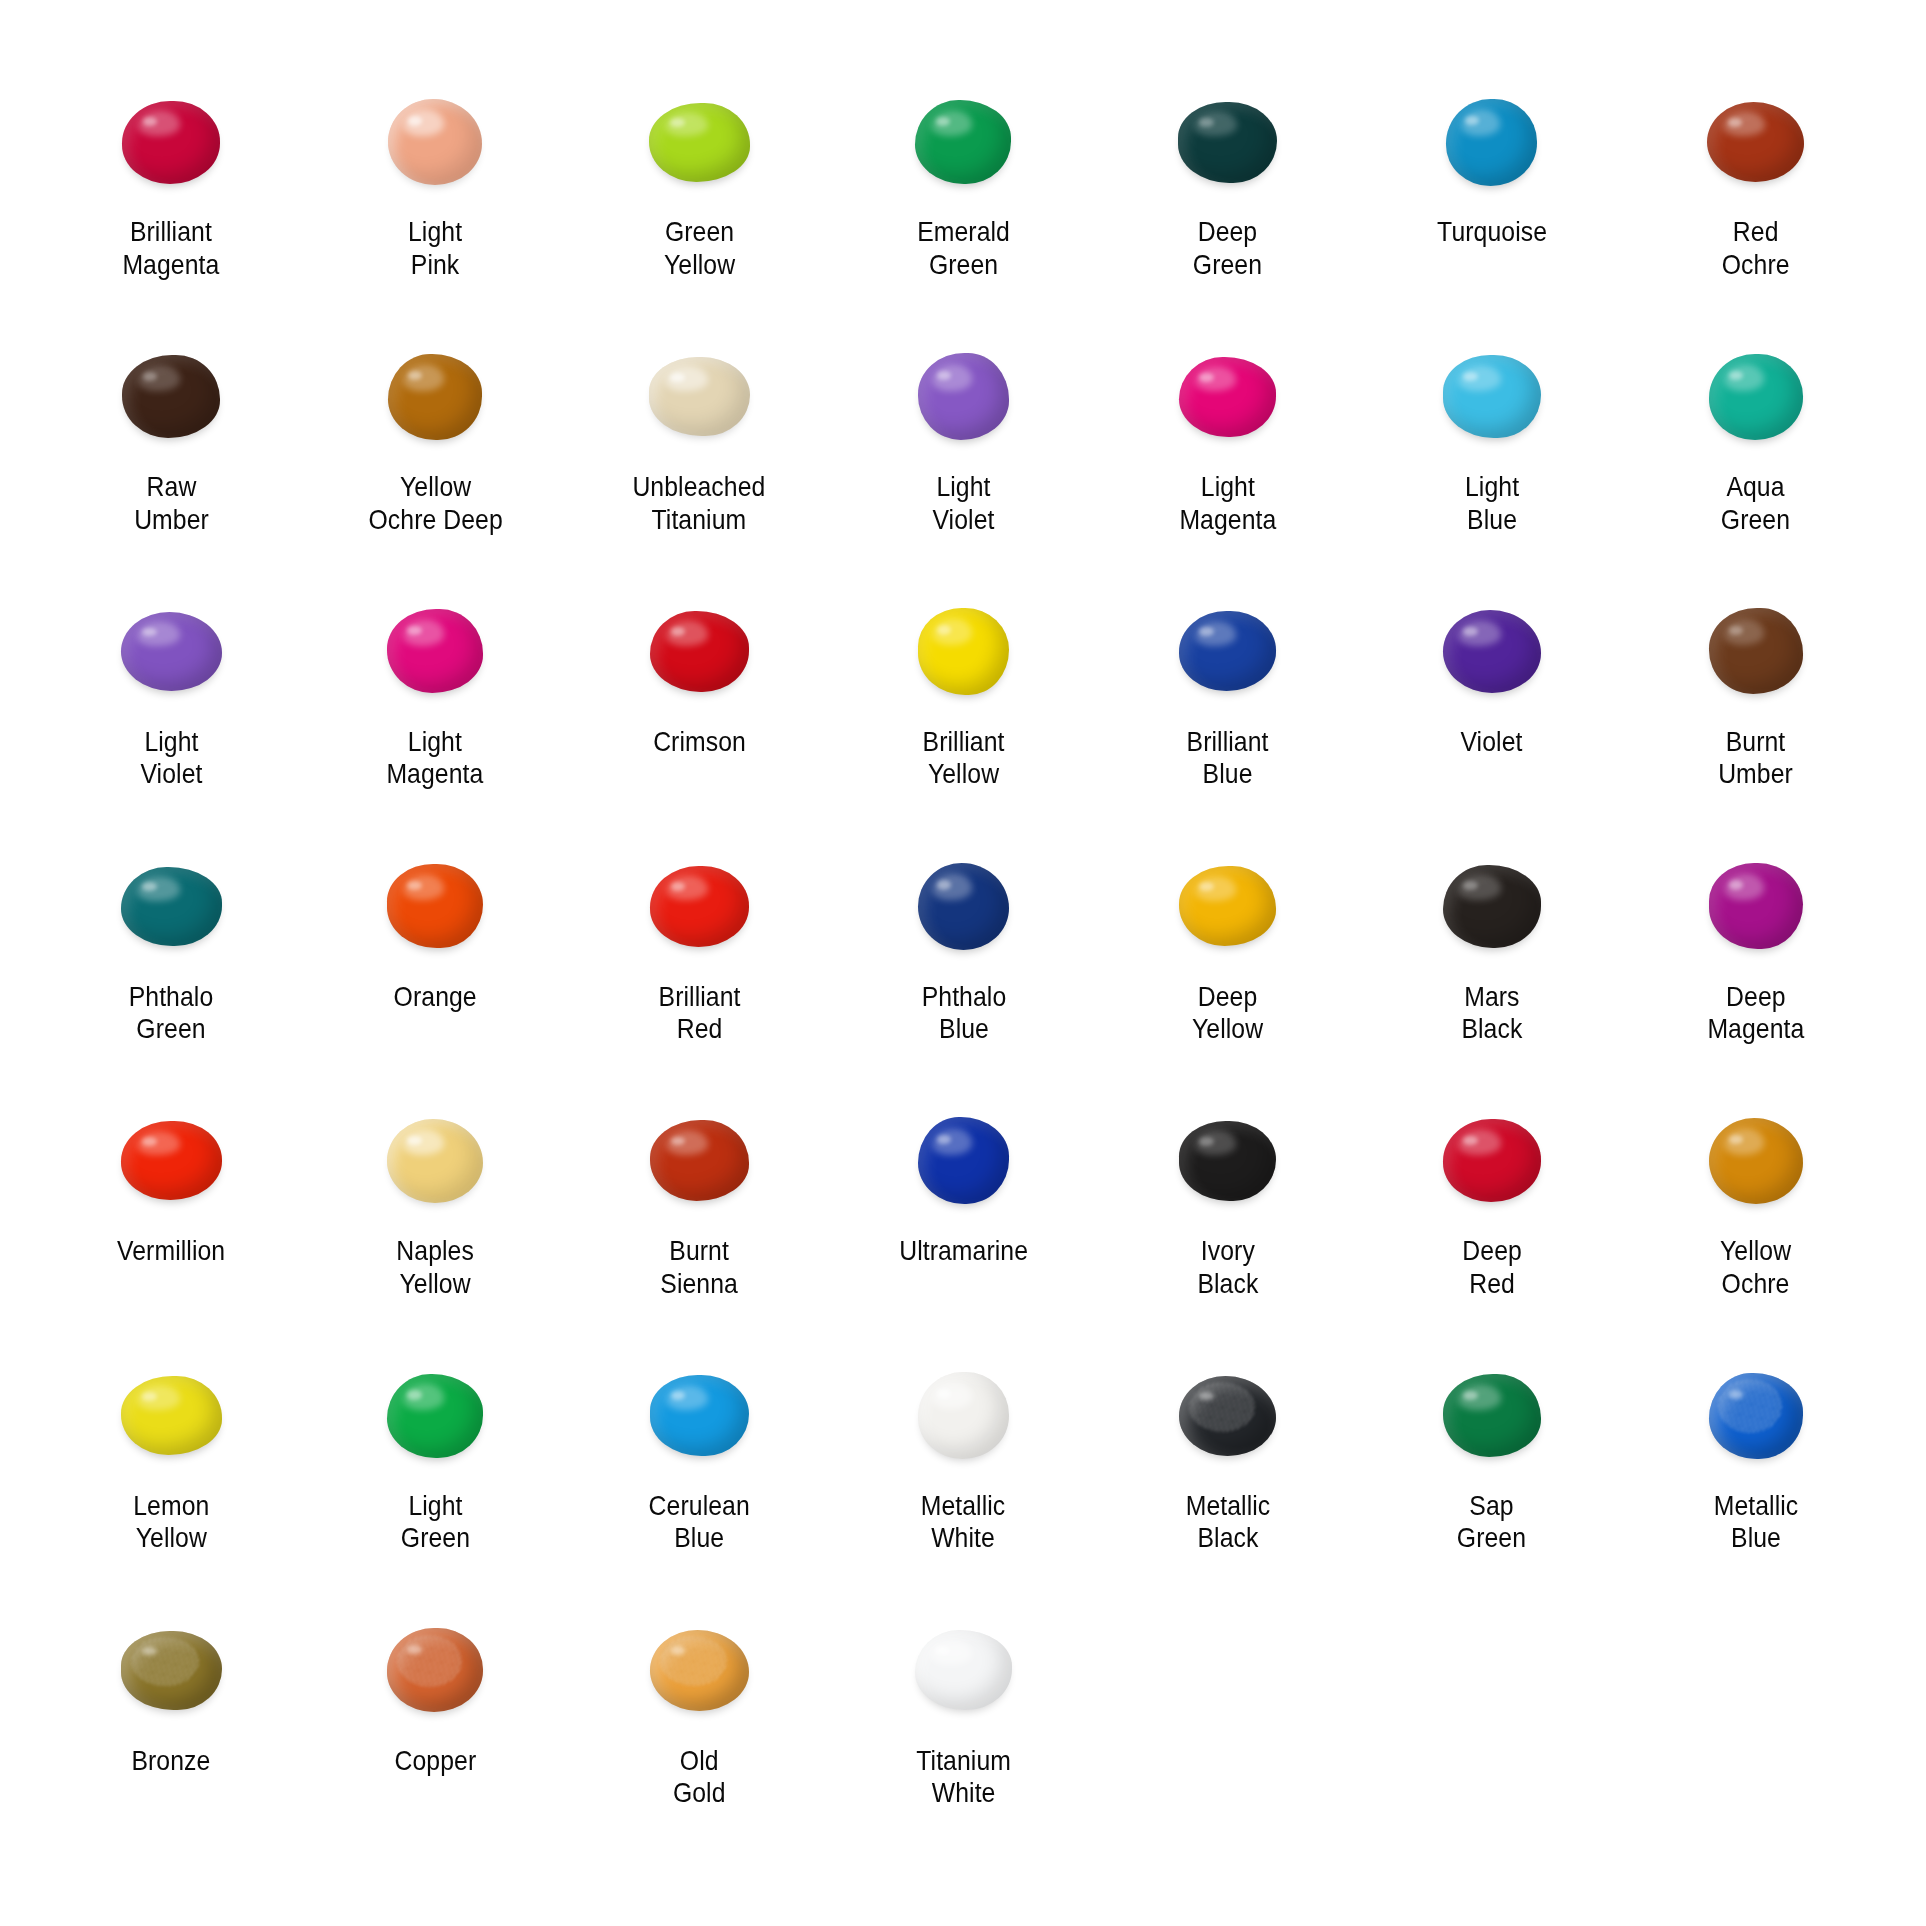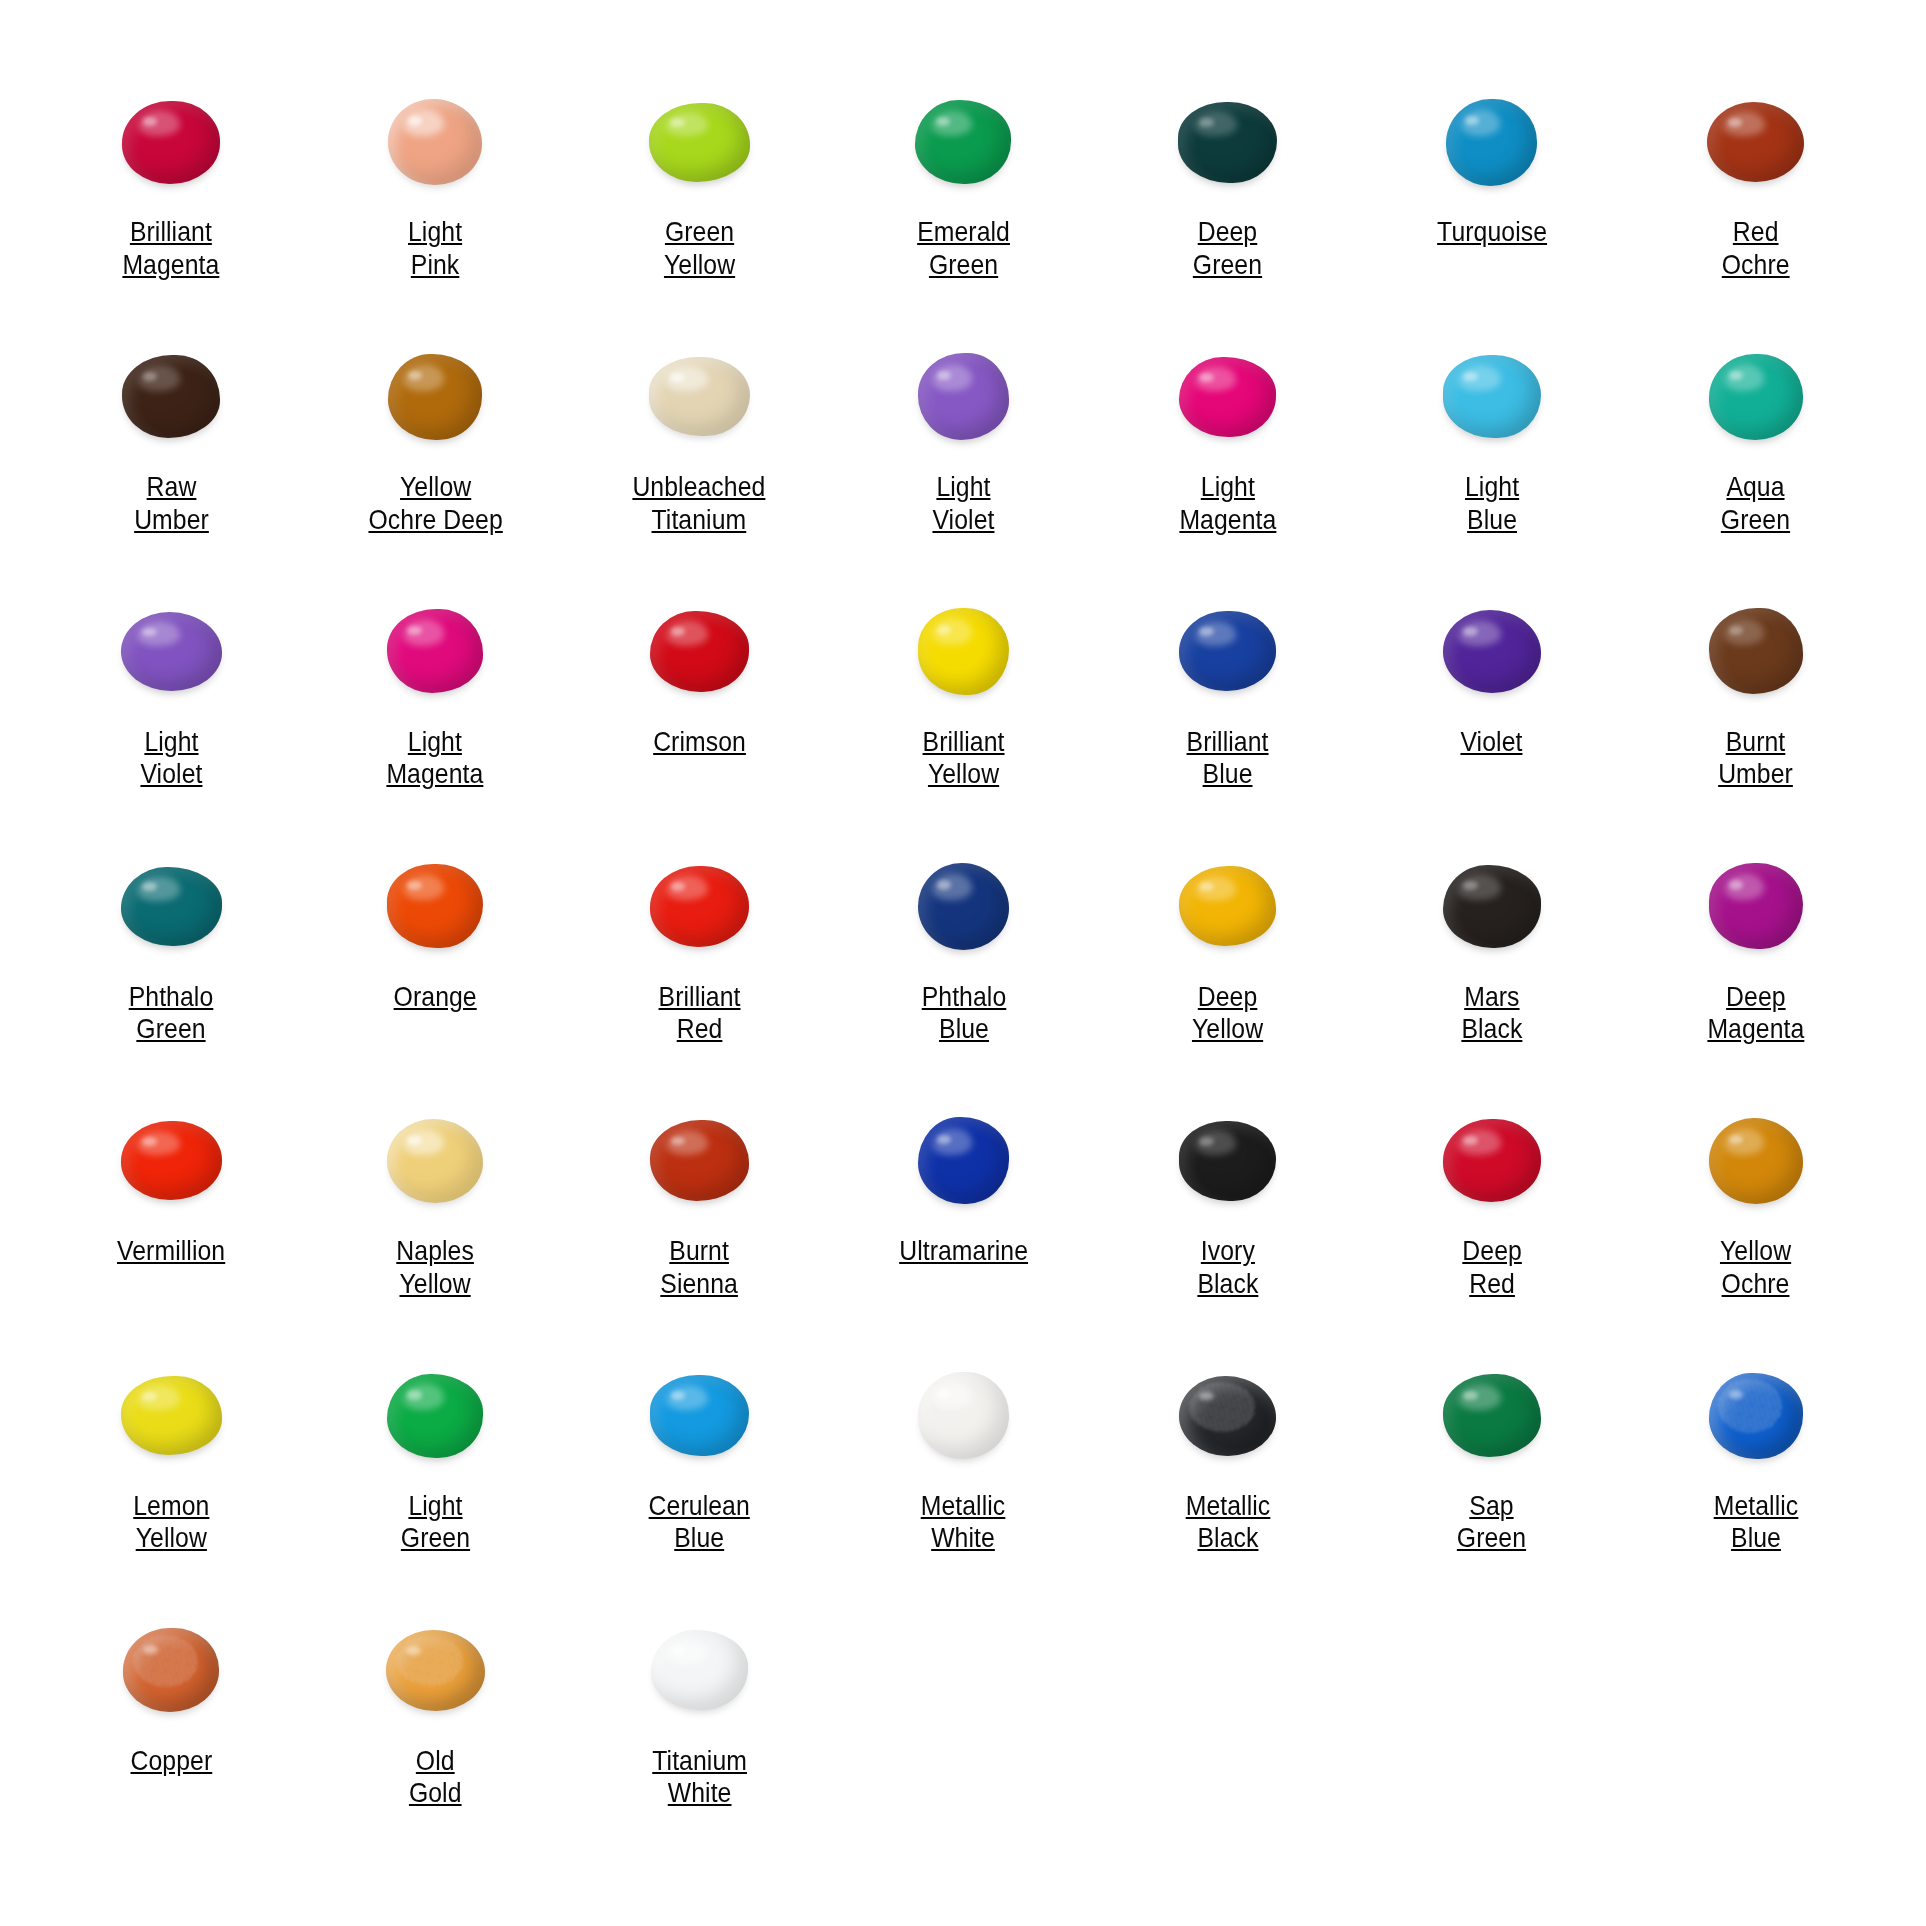--- a/index.html
+++ b/index.html
@@ -17,21 +17,20 @@
   }
 
   #swatch-grid {
     display: grid;
     grid-template-columns: repeat(7, 1fr);
     grid-template-rows: repeat(7, 1fr);
     width: 1849px;
     height: 1783px;
     margin: 83px 39px 61px 39px;
     box-sizing: border-box;
-    text-decoration: underline;
   }
 
   .swatch-cell {
     display: flex;
     flex-direction: column;
     align-items: center;
     justify-content: flex-start;
     position: relative;
   }
 
@@ -378,20 +377,26 @@
       <div class="label"><div>Sap</div><div>Green</div></div>
     </div>
     <div class="swatch-cell">
       <div class="blob-wrap">
         <div class="blob metallic" title="Metallic Blue" style="background: rgb(14, 95, 206); border-radius: 46% 54% 48% 52% / 54% 46% 52% 48%; width: 94px; height: 86px;"></div>
       </div>
       <div class="label"><div>Metallic</div><div>Blue</div></div>
     </div>
     <div class="swatch-cell">
       <div class="blob-wrap">
+        <div class="blob metallic" title="Bronze" style="background: rgb(138, 116, 40); border-radius: 50% 50% 46% 54% / 46% 50% 54%; width: 101px; height: 79px;"></div>
+      </div>
+      <div class="label"><div>Bronze</div></div>
+    </div>
+    <div class="swatch-cell">
+      <div class="blob-wrap">
         <div class="blob metallic" title="Copper" style="background: rgb(212, 98, 46); border-radius: 50% 48% 52% 50% / 52% 50% 50% 48%; width: 96px; height: 84px;"></div>
       </div>
       <div class="label"><div>Copper</div></div>
     </div>
     <div class="swatch-cell">
       <div class="blob-wrap">
         <div class="blob metallic" title="Old Gold" style="background: rgb(237, 161, 58); border-radius: 48% 52% 50% 50% / 50% 52% 48% 50%; width: 99px; height: 81px;"></div>
       </div>
       <div class="label"><div>Old</div><div>Gold</div></div>
     </div>

